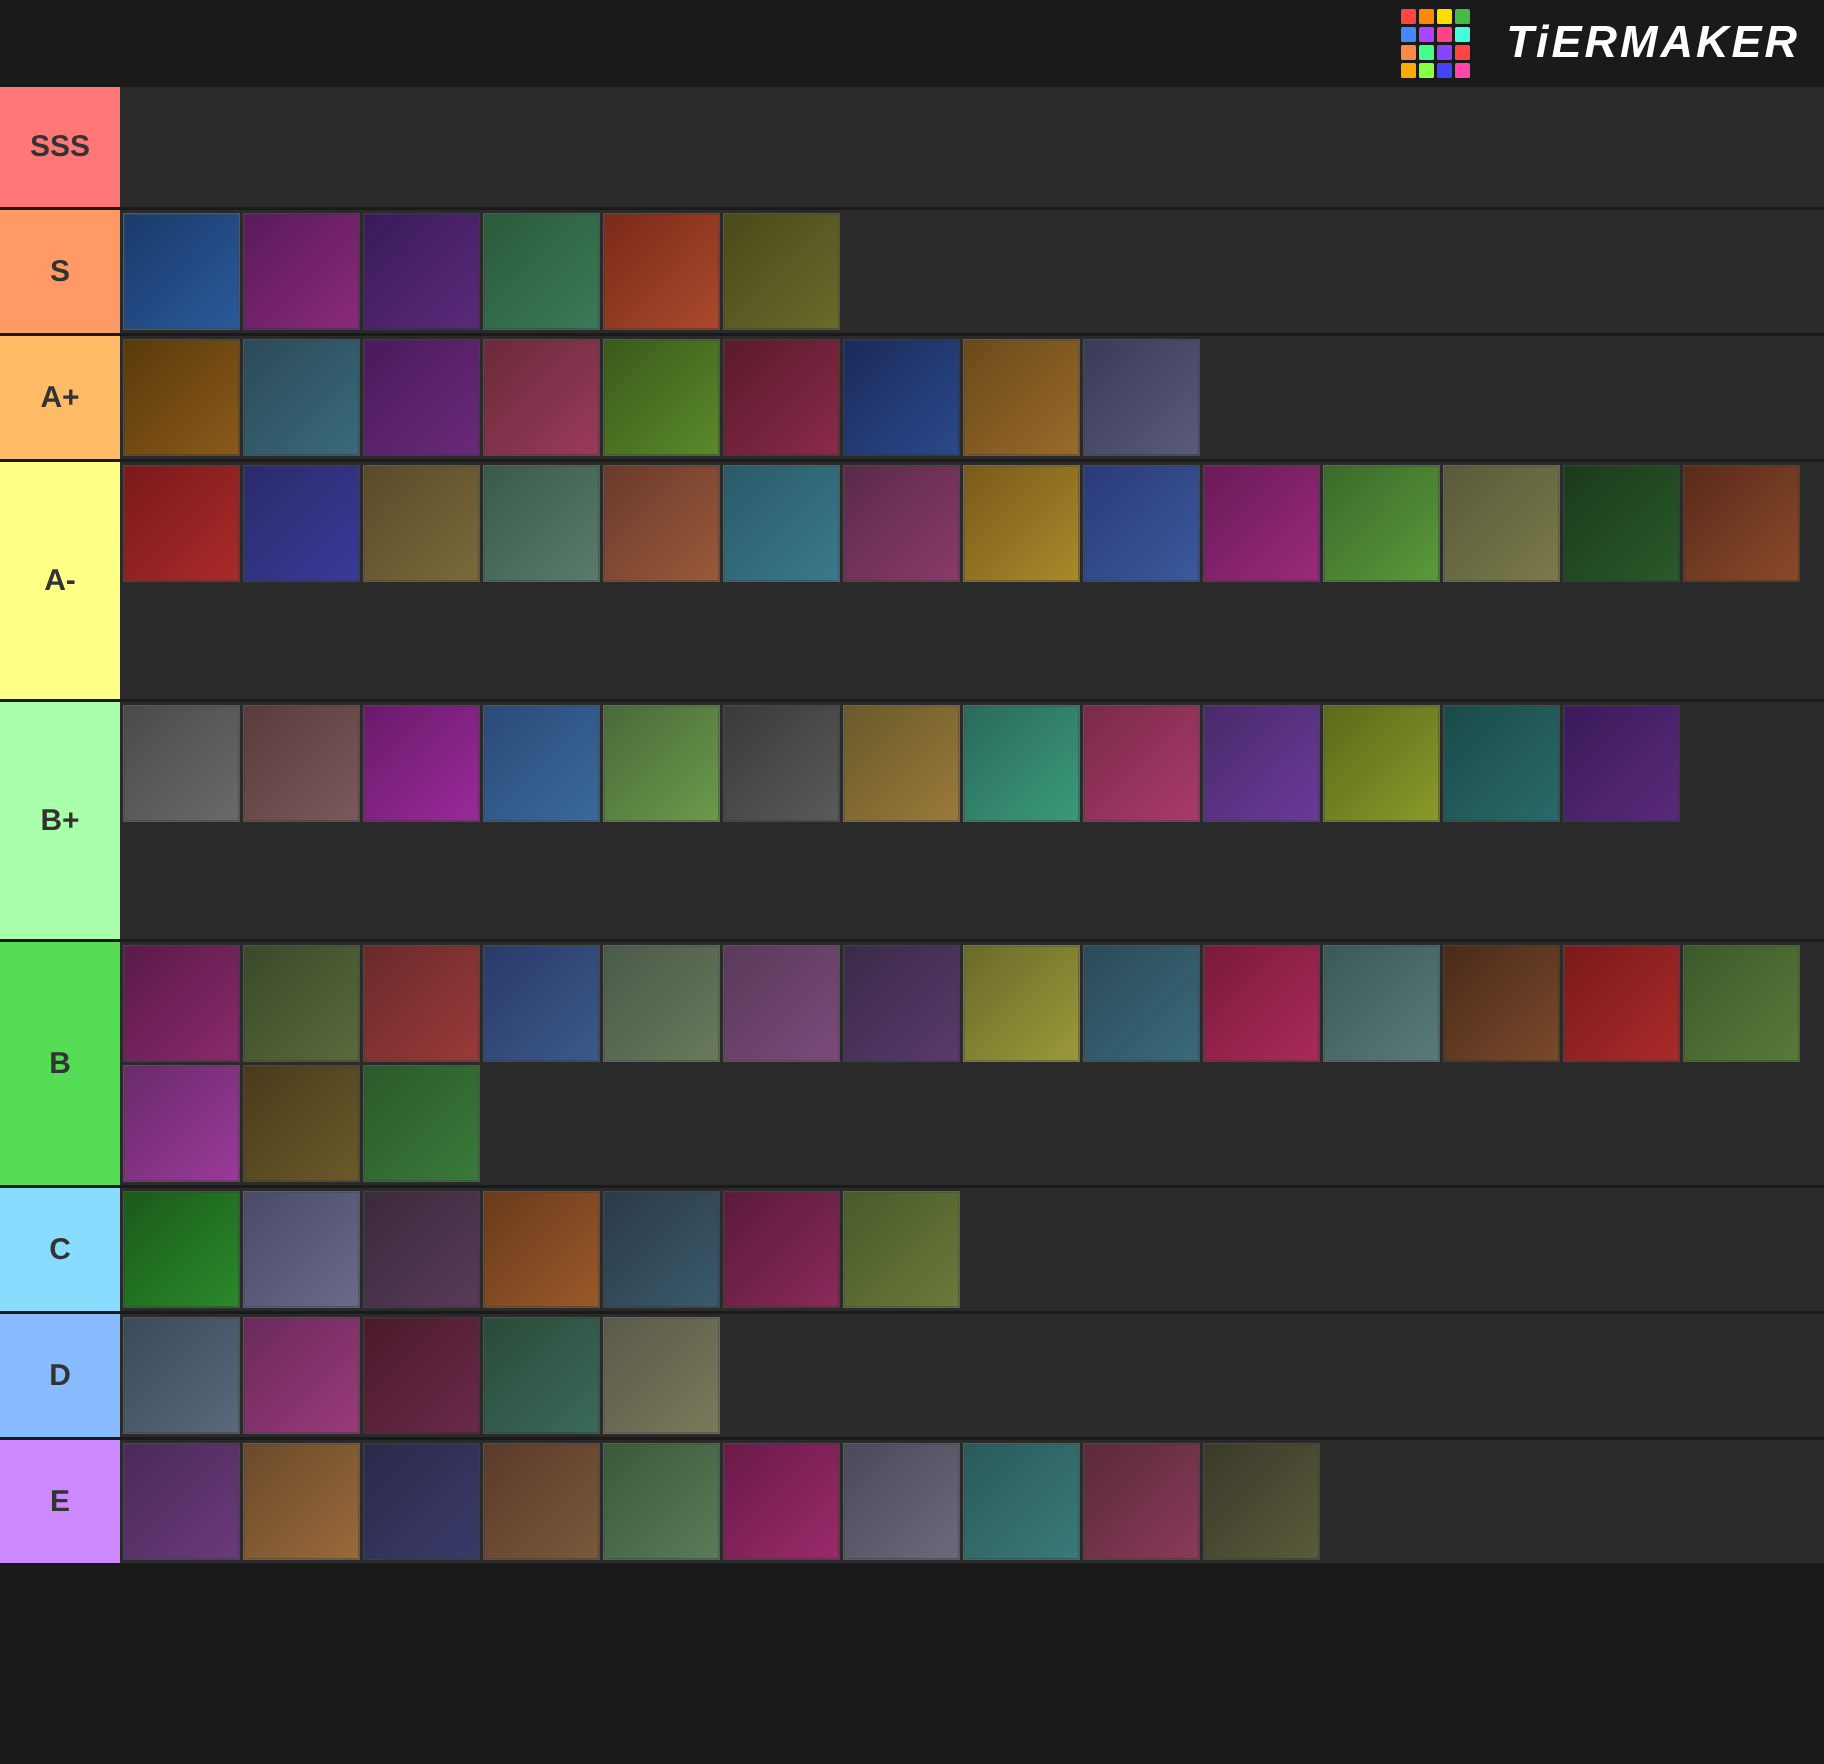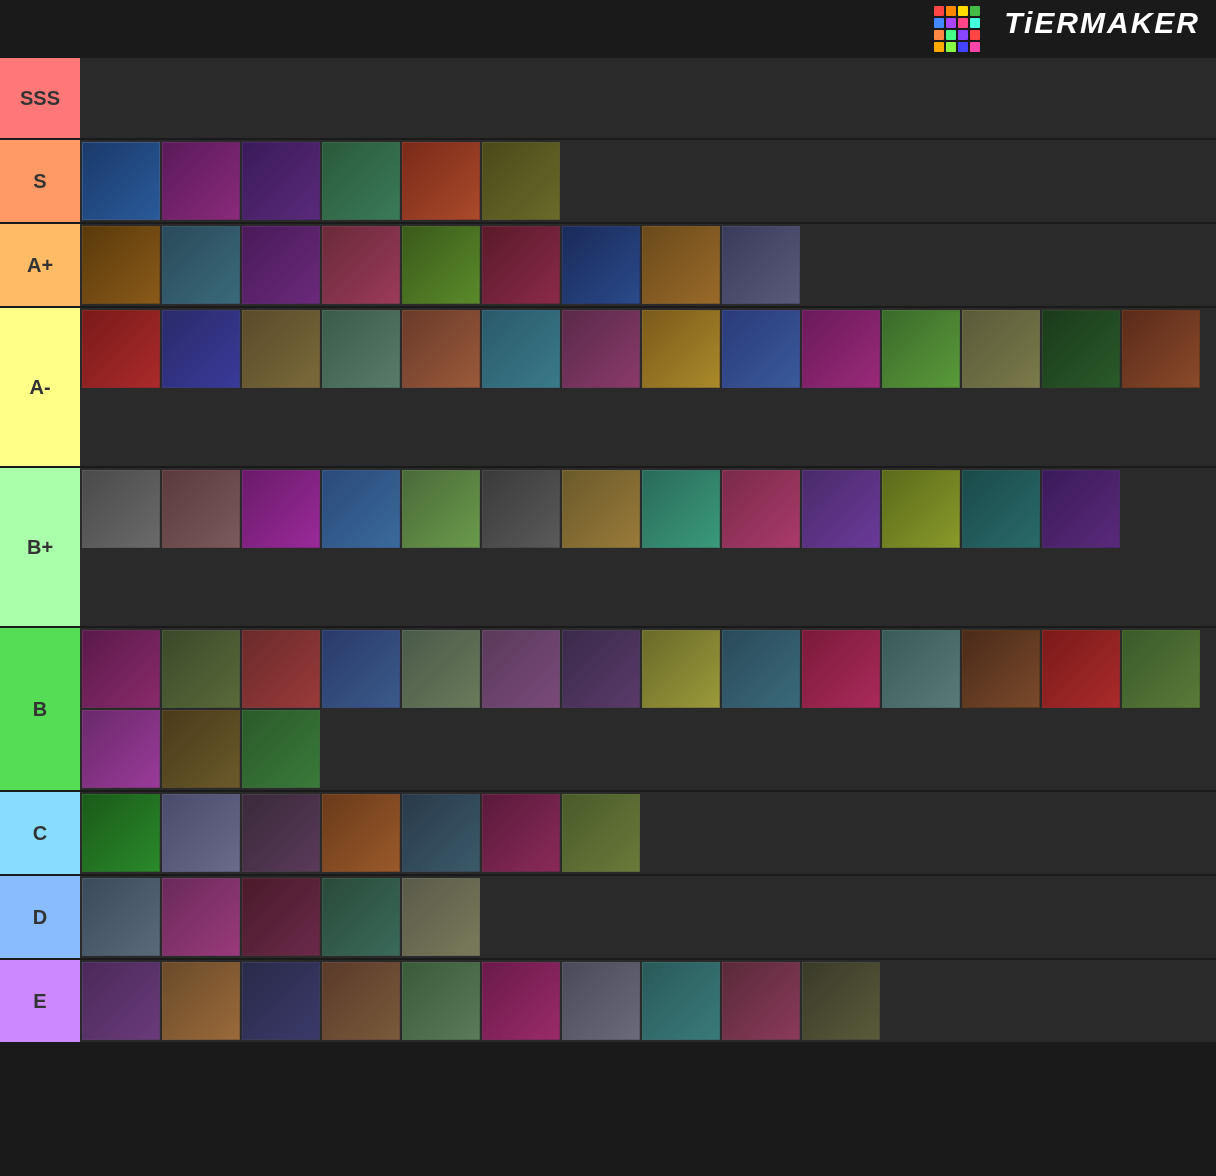--- a/index.html
+++ b/index.html
@@ -4,21 +4,21 @@
   <style>
     * { margin: 0; padding: 0; box-sizing: border-box; }
     body {
       background: #1a1a1a;
       font-family: Arial, sans-serif;
       width: 1216px;
       min-height: 1176px;
     }
     .tiermaker-logo {
       display: flex;
-      align-items: flex-start;
+      align-items: center;
       gap: 24px;
     }
     .logo-grid {
       display: grid;
       grid-template-columns: repeat(4, 10px);
       grid-template-rows: repeat(4, 10px);
       gap: 2px;
     }
     .logo-cell {
       width: 10px;

